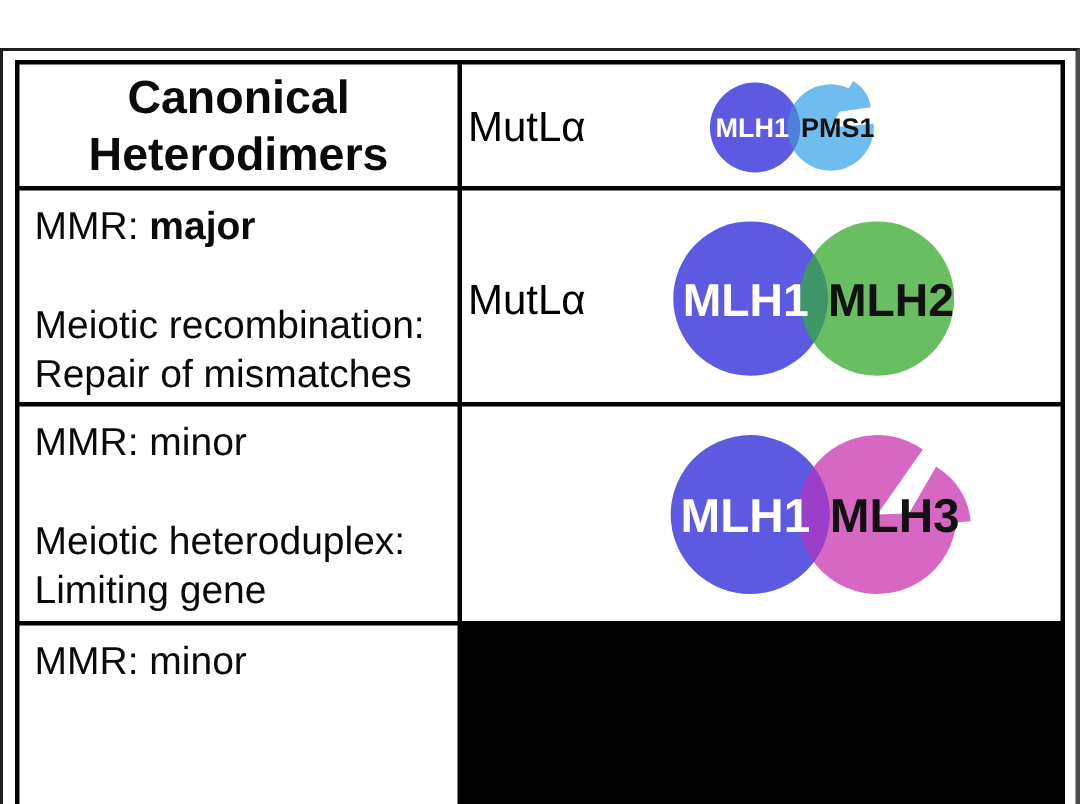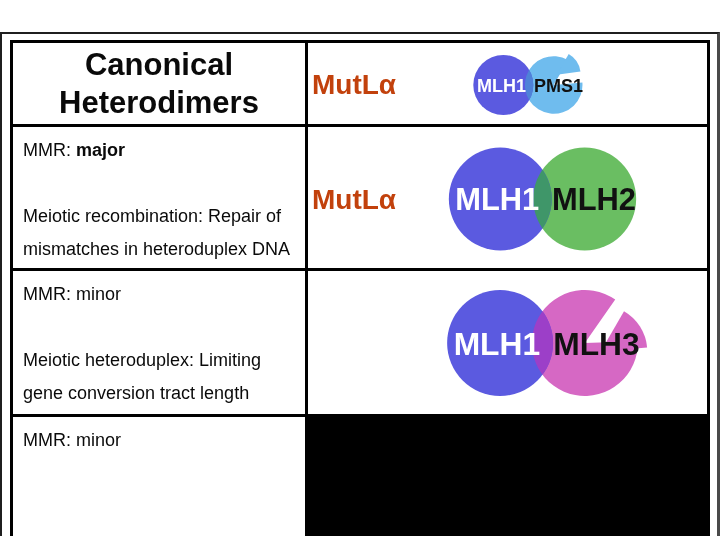--- a/index.html
+++ b/index.html
@@ -14,25 +14,25 @@
     position:absolute;left:8px;top:6px;width:700px;height:521px;
     background:#000;border:3px solid #000;box-sizing:border-box;
     display:grid;grid-template-columns:292px 1fr;grid-template-rows:81px 141px 143px 1fr;gap:3px;
   }
   .cell{background:#ffffff;position:relative;overflow:hidden;}
   .hcell{display:flex;align-items:center;justify-content:center;text-align:center;
     font-weight:bold;font-size:31px;line-height:38px;color:#0a0a0a;}
   .hcell .htext{padding:0 14px;}
   .complex-label{
     position:absolute;left:4px;top:52%;transform:translateY(-50%);
-    font-weight:bold;font-size:28px;color:#c2410c;letter-spacing:0px;white-space:nowrap;
+    font-weight:normal;font-size:28px;color:#000000;letter-spacing:0px;white-space:nowrap;
   }
   .venn{position:absolute;left:0;top:0;width:100%;height:100%;}
   .venn text{font-family:"Liberation Sans",sans-serif;font-weight:bold;font-size:30px;}
-  .roles{padding:7px 4px 16px 10px;font-size:18px;line-height:33px;color:#0a0a0a;}
+  .roles{padding:7px 4px 16px 10px;font-size:26px;line-height:33px;color:#0a0a0a;}
   .mmr-line{white-space:nowrap;}
   .meiotic-line{margin-top:33px;max-width:392px;}
   .meiotic-line b, .mmr-line .lvl-bold{font-weight:bold;}
 </style>
 </head>
 <body>
 
 <div class="canvas">
   <div class="figure-table">
 

